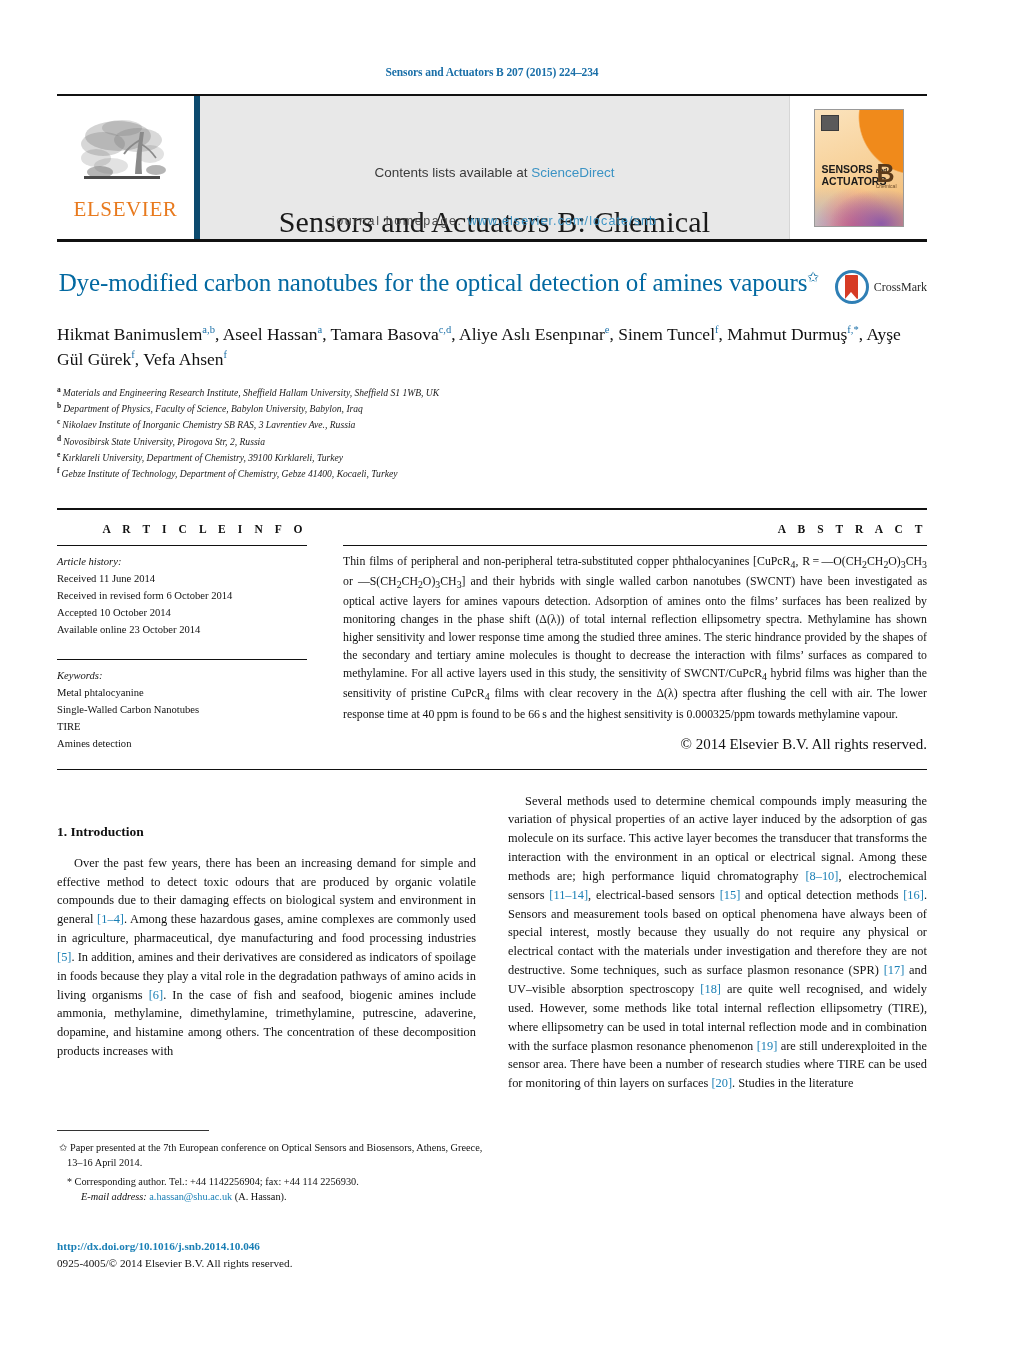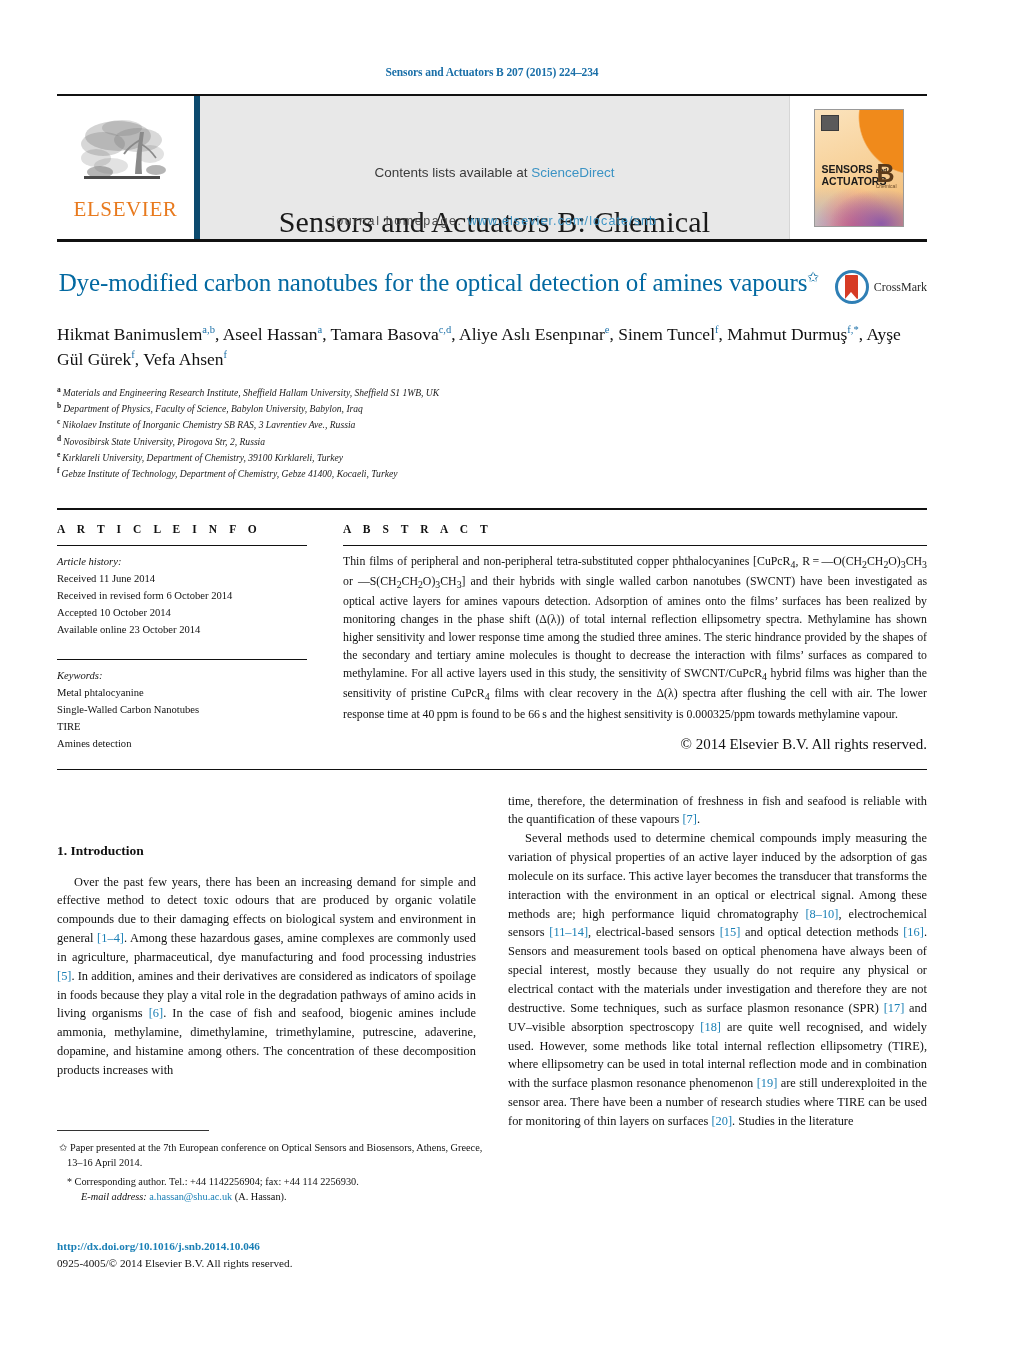--- a/index.html
+++ b/index.html
@@ -278,20 +278,21 @@
   .col-abs {
     flex: 1 1 auto;
   }
   .sec-head {
     font-family: "Liberation Serif", serif;
     font-weight: bold;
     font-size: 11.5px;
     letter-spacing: 4.6px;
     color: #111;
     margin-bottom: 10px;
+    text-align: right;
   }
   .hr-thin {
     border-top: 1.4px solid #111;
     margin-bottom: 7px;
   }
   .info-block {
     font-family: "Liberation Serif", serif;
     font-size: 10.6px;
     line-height: 1.62;
     color: #111;
@@ -501,21 +502,20 @@
     </div>
   </div>
   <div class="band-bottom-rule"></div>
 
   <div class="body-cols">
     <div class="bcol">
       <h2 class="sec-title">1.  Introduction</h2>
       <p class="para">Over the past few years, there has been an increasing demand for simple and effective method to detect toxic odours that are produced by organic volatile compounds due to their damaging effects on biological system and environment in general <span class="ref">[1–4]</span>. Among these hazardous gases, amine complexes are commonly used in agriculture, pharmaceutical, dye manufacturing and food processing industries <span class="ref">[5]</span>. In addition, amines and their derivatives are considered as indicators of spoilage in foods because they play a vital role in the degradation pathways of amino acids in living organisms <span class="ref">[6]</span>. In the case of fish and seafood, biogenic amines include ammonia, methylamine, dimethylamine, trimethylamine, putrescine, adaverine, dopamine, and histamine among others. The concentration of these decomposition products increases with</p>
     </div>
     <div class="bcol">
-      <p class="para" style="text-indent:0">time, therefore, the determination of freshness in fish and seafood is reliable with the quantification of these vapours <span class="ref">[7]</span>.</p>
       <p class="para">Several methods used to determine chemical compounds imply measuring the variation of physical properties of an active layer induced by the adsorption of gas molecule on its surface. This active layer becomes the transducer that transforms the interaction with the environment in an optical or electrical signal. Among these methods are; high performance liquid chromatography <span class="ref">[8–10]</span>, electrochemical sensors <span class="ref">[11–14]</span>, electrical-based sensors <span class="ref">[15]</span> and optical detection methods <span class="ref">[16]</span>. Sensors and measurement tools based on optical phenomena have always been of special interest, mostly because they usually do not require any physical or electrical contact with the materials under investigation and therefore they are not destructive. Some techniques, such as surface plasmon resonance (SPR) <span class="ref">[17]</span> and UV–visible absorption spectroscopy <span class="ref">[18]</span> are quite well recognised, and widely used. However, some methods like total internal reflection ellipsometry (TIRE), where ellipsometry can be used in total internal reflection mode and in combination with the surface plasmon resonance phenomenon <span class="ref">[19]</span> are still underexploited in the sensor area. There have been a number of research studies where TIRE can be used for monitoring of thin layers on surfaces <span class="ref">[20]</span>. Studies in the literature</p>
     </div>
   </div>
 
   <div class="footnote-area">
     <div class="fn-rule"></div>
     <div class="fn fn-indent">
       <span class="mark">✩</span>
       <span>Paper presented at the 7th European conference on Optical Sensors and Biosensors, Athens, Greece, 13–16 April 2014.</span>
     </div>

